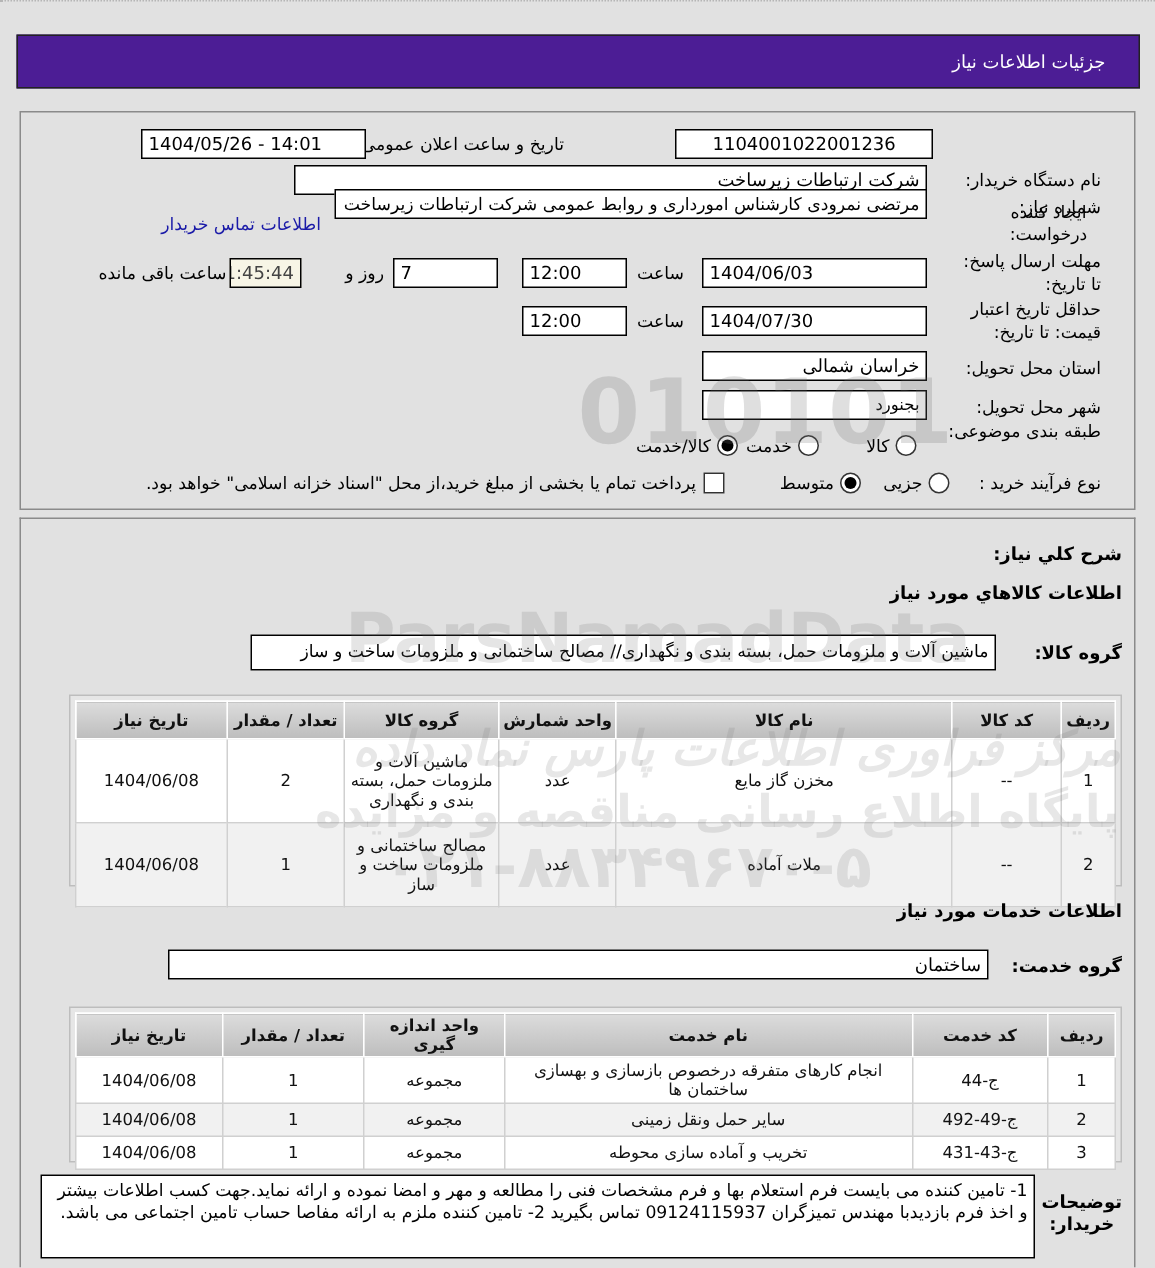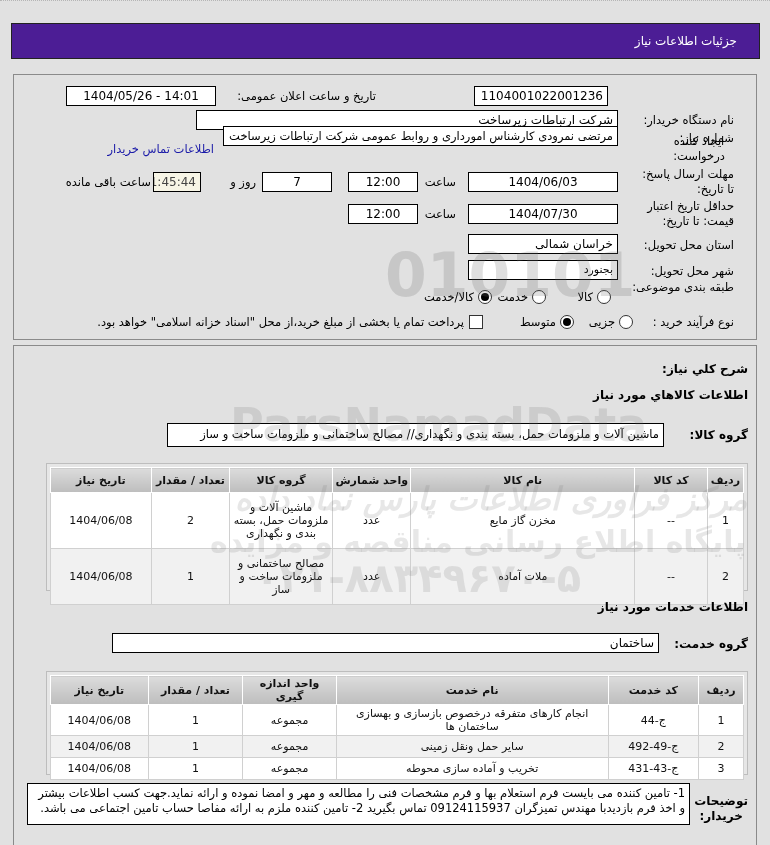--- a/index.html
+++ b/index.html
@@ -22,21 +22,21 @@
     position: absolute; left: 13px; width: 744px;
     border: 1px solid #8a8a8a; background: #e1e1e1;
   }
   .panel1 { top: 74px; height: 266px; }
   .panel2 { top: 345px; height: 500px; border-bottom: none; }
   .lbl { position: absolute; font-size: 11.5px; line-height: 15px; text-align: right; }
   .box {
     position: absolute; background: #fff; border: 1px solid #000;
     height: 20px; line-height: 18px; font-size: 12px; padding: 0 4px; white-space: nowrap; overflow: hidden;
   }
-  .center { text-align: center; }
+  .center { text-align: left; margin-left: 28px; }
   .right { text-align: right; }
   .timer { background: #f7f5e6; color: #444; }
   .link { position: absolute; color: #1a1aa8; font-size: 11.5px; cursor: pointer; }
   .radio {
     position: absolute; width: 14px; height: 14px; border-radius: 50%;
     border: 1px solid #333; background: #fff;
   }
   .radio.on::after {
     content: ""; position: absolute; left: 2px; top: 2px; width: 8px; height: 8px; border-radius: 50%; background: #000;
   }
@@ -67,21 +67,21 @@
 
 <div class="topline"></div>
 
 <div class="header">
   <span>جزئیات اطلاعات نیاز</span>
 </div>
 
 <div class="panel panel1">
 
   <div class="lbl" style="right:22px; top:14px;margin-top:42px;">شماره نیاز:</div>
-  <div class="box center" style="right:148px; top:11px; width:134px;padding-left:24px;">1104001022001236</div>
+  <div class="box center" style="right:134px; top:11px; width:172px;padding-left:24px;">1104001022001236</div>
   <div class="lbl" style="right:380px; top:14px;">تاریخ و ساعت اعلان عمومی:</div>
   <div class="box center" style="left:52px; top:11px; width:150px; direction:ltr;">1404/05/26 - 14:01</div>
 
   <div class="lbl" style="right:22px; top:38px;">نام دستگاه خریدار:</div>
   <div class="box right" style="right:138px; top:35px; width:422px;">شرکت ارتباطات زیرساخت</div>
 
   <div class="lbl" style="right:22px; top:59px; width:70px; text-align:center;">
     <div>ایجاد کننده</div>
     <div>درخواست:</div>
   </div>
@@ -218,20 +218,20 @@
             <td>1404/06/08</td>
           </tr>
         </tbody>
     </table>
   </div>
 
   <div class="lbl bold" style="right:8px; top:448px; font-size:12px; text-align:center;">
     <div>توضیحات</div>
     <div>خریدار:</div>
   </div>
-  <div class="desc-box" style="right:66px; top:437px; width:663px; height:42px;">1- تامین کننده می بایست فرم استعلام بها و فرم مشخصات فنی را مطالعه و مهر و امضا نموده و ارائه نماید.جهت کسب اطلاعات بیشتر و اخذ فرم بازدیدبا مهندس تمیزگران 09124115937 تماس بگیرید 2- تامین کننده ملزم به ارائه مفاصا حساب تامین اجتماعی می باشد.</div>
+  <div class="desc-box" style="right:66px; top:437px; width:663px; height:56px;">1- تامین کننده می بایست فرم استعلام بها و فرم مشخصات فنی را مطالعه و مهر و امضا نموده و ارائه نماید.جهت کسب اطلاعات بیشتر و اخذ فرم بازدیدبا مهندس تمیزگران 09124115937 تماس بگیرید 2- تامین کننده ملزم به ارائه مفاصا حساب تامین اجتماعی می باشد.</div>
 </div>
 
 <div class="watermark" style="left:385px; top:240px; font-size:60px; color:rgba(110,110,110,0.22);">010101</div>
 <div class="watermark" style="left:230px; top:398px; font-size:46px; color:rgba(110,110,110,0.18); direction:ltr;">ParsNamadData</div>
 <div class="watermark" style="left:235px; top:480px; font-size:32px; font-style:italic; direction:rtl;">مرکز فراوری اطلاعات پارس نماد داده</div>
 <div class="watermark" style="left:210px; top:524px; font-size:30px; direction:rtl;">پایگاه اطلاع رسانی مناقصه و مزایده</div>
 <div class="watermark" style="left:255px; top:555px; font-size:40px; direction:ltr;">۰۲۱-۸۸۳۴۹۶۷۰-۵</div>
 
 </body></html>

